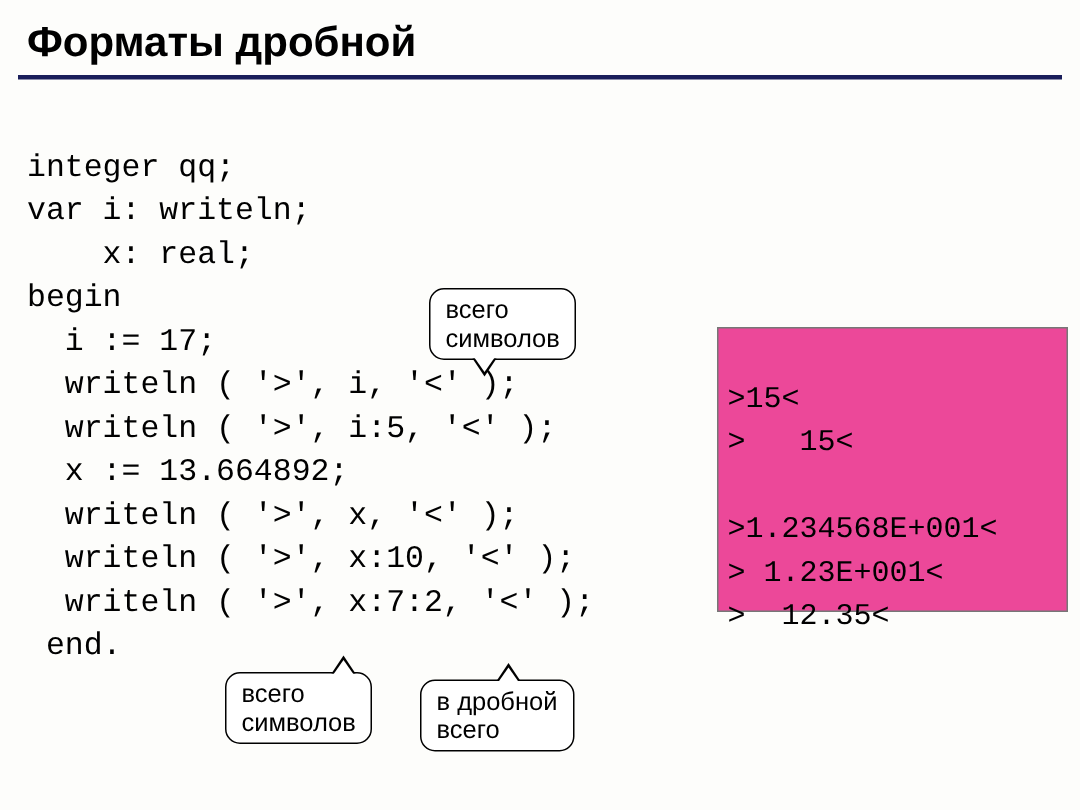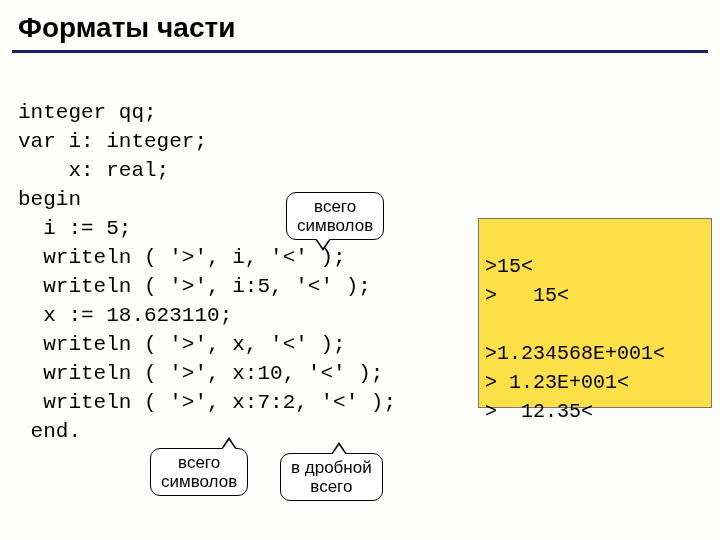--- a/index.html
+++ b/index.html
@@ -28,36 +28,35 @@
     white-space: pre;
     padding-left: 18px;
     position: relative;
   }
   .output-box {
     position: absolute;
     left: 478px;
     top: 218px;
     width: 220px;
     height: 180px;
-    background: #fde047;
+    background: #ec4899;
     border: 1px solid #777;
     font-family: "Courier New", monospace;
     font-size: 20px;
     line-height: 29px;
     padding: 4px 6px;
     white-space: pre;
   }
   .callout {
     position: absolute;
     background: #fff;
     border: 1.5px solid #000;
     border-radius: 10px;
     font-family: Arial, sans-serif;
     font-size: 17px;
-    text-align: center;
     padding: 4px 10px;
     line-height: 19px;
   }
   .callout::after, .callout::before {
     content: "";
     position: absolute;
     width: 0; height: 0;
   }
   
   .c1 { left: 286px; top: 192px; }
@@ -101,32 +100,32 @@
     left: 51px; top: -9px;
     border-left: 7px solid transparent;
     border-right: 7px solid transparent;
     border-bottom: 10px solid #fff;
     z-index: 1;
   }
 </style>
 </head>
 <body>
 
-<div class="title">Форматы части</div>
+<div class="title">Форматы дробной</div>
 <div class="rule"></div>
 
 <div class="code">
 <span>integer qq;</span>
-<span>var i: integer;</span>
+<span>var i: writeln;</span>
 <span>    x: real;</span>
 <span>begin</span>
-<span>  i := 5;</span>
+<span>  i := 17;</span>
 <span>  writeln ( '&gt;', i, '&lt;' );</span>
 <span>  writeln ( '&gt;', i:5, '&lt;' );</span>
-<span>  x := 18.623110;</span>
+<span>  x := 13.664892;</span>
 <span>  writeln ( '&gt;', x, '&lt;' );</span>
 <span>  writeln ( '&gt;', x:10, '&lt;' );</span>
 <span>  writeln ( '&gt;', x:7:2, '&lt;' );</span>
 <span> end.</span>
 </div>
 
 <div class="output-box">
 <span>&gt;15&lt;</span>
 <span>&gt;   15&lt;</span>
 <span></span>

